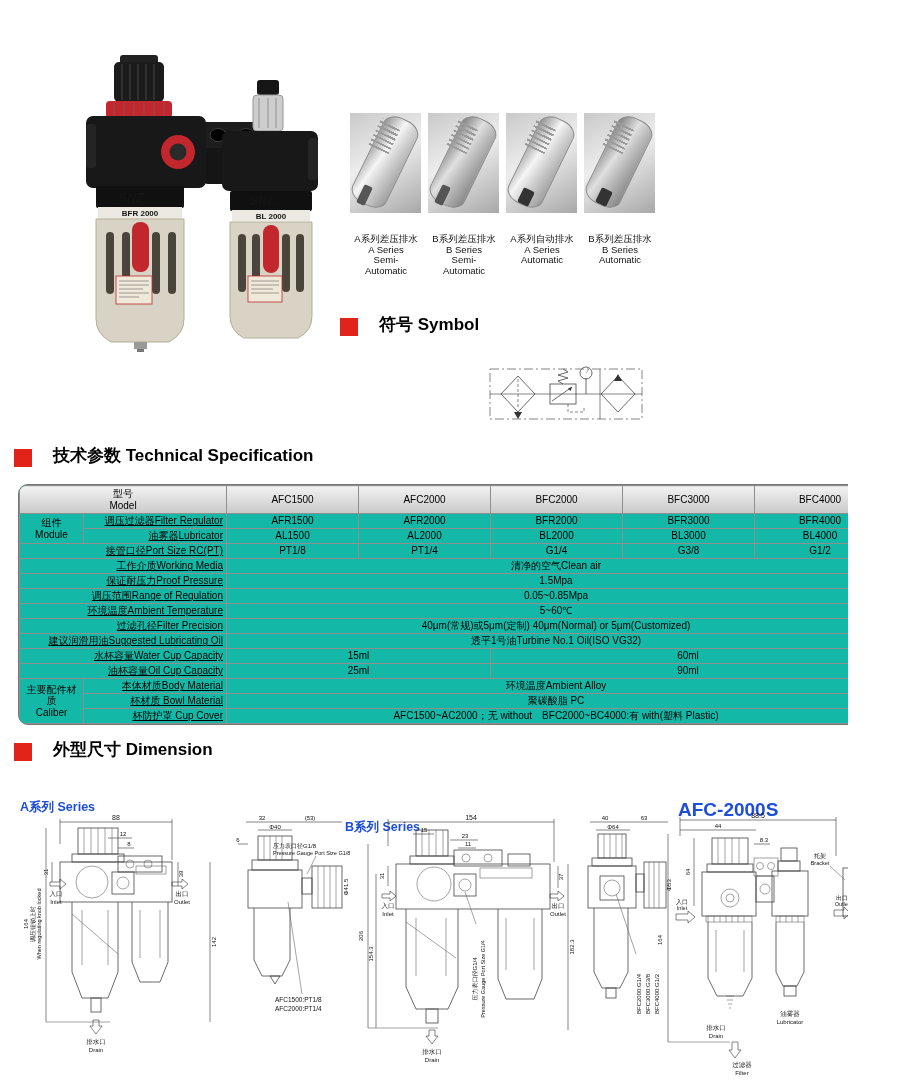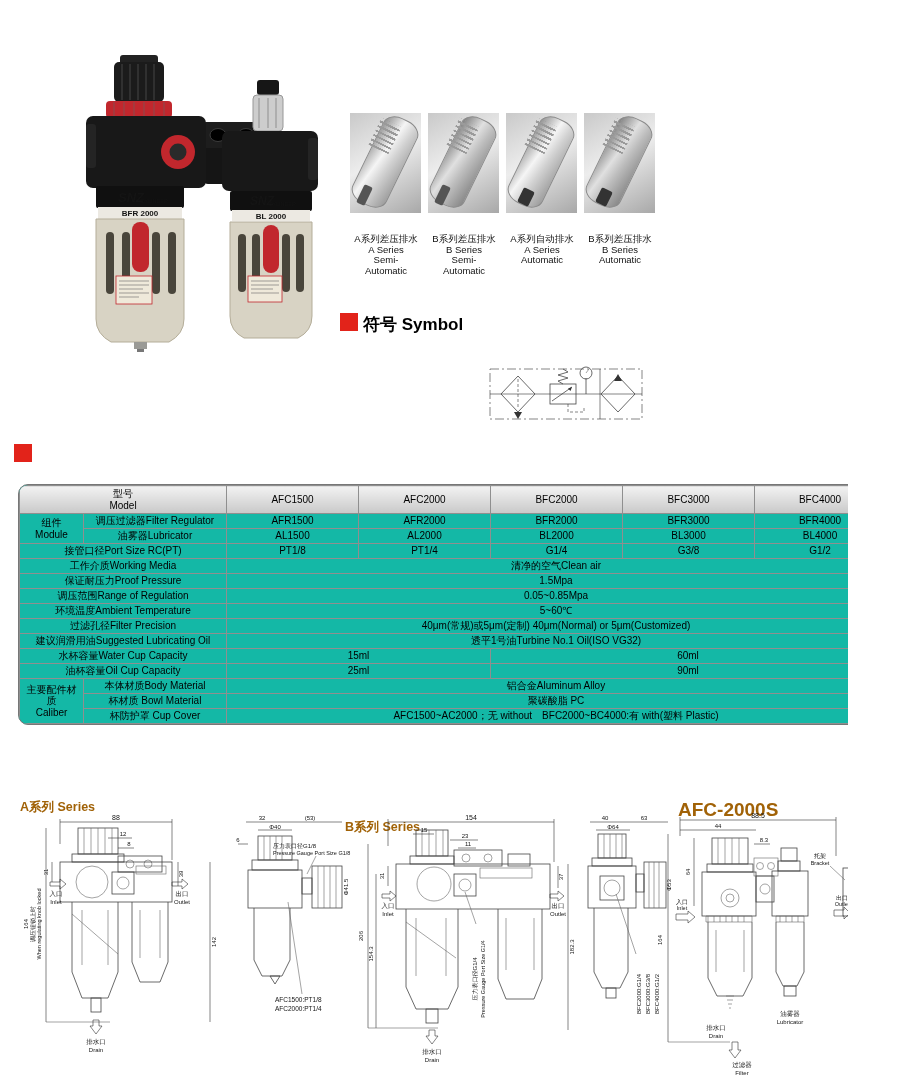--- a/index.html
+++ b/index.html
@@ -1,43 +1,43 @@
 <!DOCTYPE html>
 <html><head>
 <meta charset="utf-8">
 <style>
   html,body{margin:0;padding:0;background:#fff;}
   .page{position:relative;width:848px;height:1081px;background:#ffffff;overflow:hidden;
         font-family:"Liberation Sans",sans-serif;color:#111;}
   
-  .sec-head{position:absolute;display:flex;align-items:flex-start;gap:5px;
+  .sec-head{position:absolute;display:flex;align-items:flex-end;gap:21px;
             font-size:17px;font-weight:bold;color:#000;}
   .redsq{width:18px;height:18px;background:#e2231a;flex:0 0 auto;}
-  .sub-label{position:absolute;font-size:12.5px;font-weight:bold;color:#a16207;}
+  .sub-label{position:absolute;font-size:12.5px;font-weight:bold;color:#1d4ed8;}
   
   .thumb{position:absolute;top:113px;width:71px;height:100px;overflow:hidden;
          background:linear-gradient(150deg,#c9c9c9,#ededed 45%,#a8a8a8);}
   .thumb .cyl{position:absolute;left:16px;top:2px;width:36px;height:92px;border-radius:16px/12px;
          background:linear-gradient(100deg,#8f8f8f,#f5f5f5 38%,#d2d2d2 60%,#9a9a9a);
          transform:rotate(26deg);border:1px solid #8a8a8a;}
   .thumb .cyl.dark{background:linear-gradient(100deg,#7c7c7c,#e0e0e0 38%,#bdbdbd 60%,#858585);}
   .thumb .stem{position:absolute;left:10px;top:72px;width:9px;height:20px;background:#555;
          transform:rotate(26deg);border-radius:2px;}
   .thumb .bands{position:absolute;left:24px;top:8px;width:22px;height:30px;transform:rotate(26deg);
          background:repeating-linear-gradient(0deg,#9a9a9a 0 2px,transparent 2px 5px);}
   .thumb-cap{position:absolute;top:234px;width:80px;text-align:center;
              font-size:9.5px;font-weight:normal;line-height:1.12;color:#111;}
   
   .spec-wrap{position:absolute;left:18px;top:484px;width:866px;border:1.5px solid #777;
              border-radius:10px;overflow:hidden;background:#14b8a6;}
   table.spec{border-collapse:collapse;width:100%;font-size:10px;color:#000;table-layout:fixed;}
   table.spec td{border:1px solid #8f8f8f;text-align:center;padding:0 3px;height:14px;
                 line-height:1.12;overflow:hidden;}
   table.spec tr.thead td{background:linear-gradient(#f2f2f2,#c9c9c9);height:27px;}
-  table.spec td.l{text-align:center;}
+  table.spec td.l{text-align:right;text-decoration:underline;}
   
   svg text{font-family:"Liberation Sans",sans-serif;font-size:7px;fill:#141414;}
   svg .t6{font-size:6px;} svg .t55{font-size:5.5px;} svg .t65{font-size:6.5px;}
   svg .mid{text-anchor:middle;} svg .end{text-anchor:end;}
   svg .ln{stroke:#444;stroke-width:0.8;fill:none;}
   svg .thin{stroke:#666;stroke-width:0.6;fill:none;}
   svg .dim{stroke:#333;stroke-width:0.6;fill:none;}
   svg .dash{stroke-dasharray:3 2;}
   svg .cdash{stroke-dasharray:9 3 2 3;}
   .abs{position:absolute;}
@@ -181,20 +181,21 @@
       <line x1="98" y1="11" x2="101" y2="7" class="thin"></line>
     </g>
     <g>
       <polygon points="130,14 147,32 130,50 113,32" class="ln"></polygon>
       <polygon points="126,19 134,19 130,12" fill="#333"></polygon>
     </g>
   </svg>
 
   <div class="sec-head" style="left:14px;top:444px">
     <div class="redsq"></div>
+    <div><span>技术参数</span> <span>Technical Specification</span></div>
   </div>
 
   <div class="spec-wrap">
   <table class="spec">
     <colgroup>
           <col style="width:64px">
           <col style="width:143px">
       <col style="width:132px">
           <col style="width:132px">
           <col style="width:132px">
@@ -274,34 +275,38 @@
       <td colspan="2" class="l">油杯容量Oil Cup Capacity</td>
       <td colspan="2">25ml</td>
       <td colspan="3">90ml</td>
           </tr>
     <tr>
       <td rowspan="3">
         <div>主要配件材质</div>
               <div>Caliber</div>
             </td>
       <td class="l">本体材质Body Material</td>
-      <td colspan="5">铝合金Aluminum Alloy</td>
+      <td colspan="5">环境温度Ambient Alloy</td>
           </tr>
     <tr>
       <td class="l">杯材质 Bowl Material</td>
       <td colspan="5">聚碳酸脂 PC</td>
           </tr>
     <tr>
       <td class="l">杯防护罩 Cup Cover</td>
       <td colspan="5">AFC1500~AC2000；无 without　BFC2000~BC4000:有 with(塑料 Plastic)</td>
           </tr>
   </tbody>
       </table>
   </div>
 
+  <div class="sec-head" style="left:14px;top:738px">
+    <div class="redsq"></div>
+    <div><span>外型尺寸</span> <span>Dimension</span></div>
+  </div>
 
   <div class="sub-label" style="left:20px;top:799px">A系列 Series</div>
   <div class="sub-label" style="left:345px;top:819px">B系列 Series</div>
   <div class="sub-label" style="left:678px;top:799px;font-size:19px">AFC-2000S</div>
 
   <svg class="abs" style="left:20px;top:814px" width="345" height="255" viewBox="0 0 345 255">
     <g>
 
       <rect x="58" y="14" width="40" height="26" class="ln"></rect>
       <path class="thin" d="M64,14 v26 M71,14 v26 M78,14 v26 M85,14 v26 M92,14 v26"></path>

